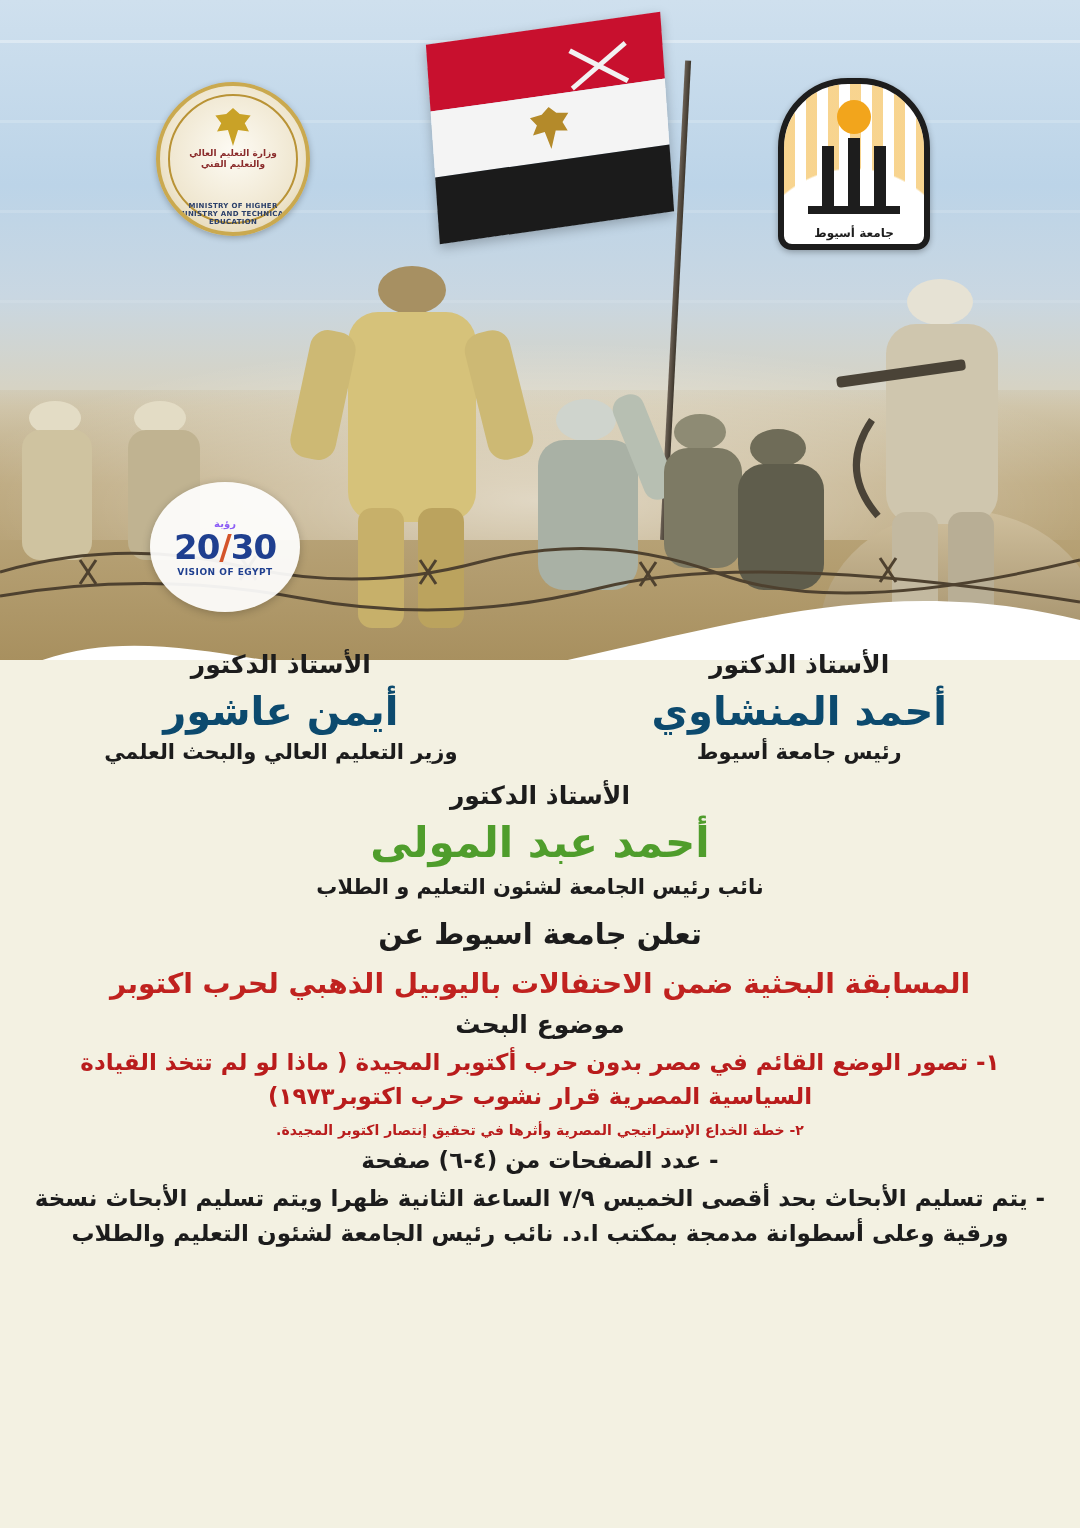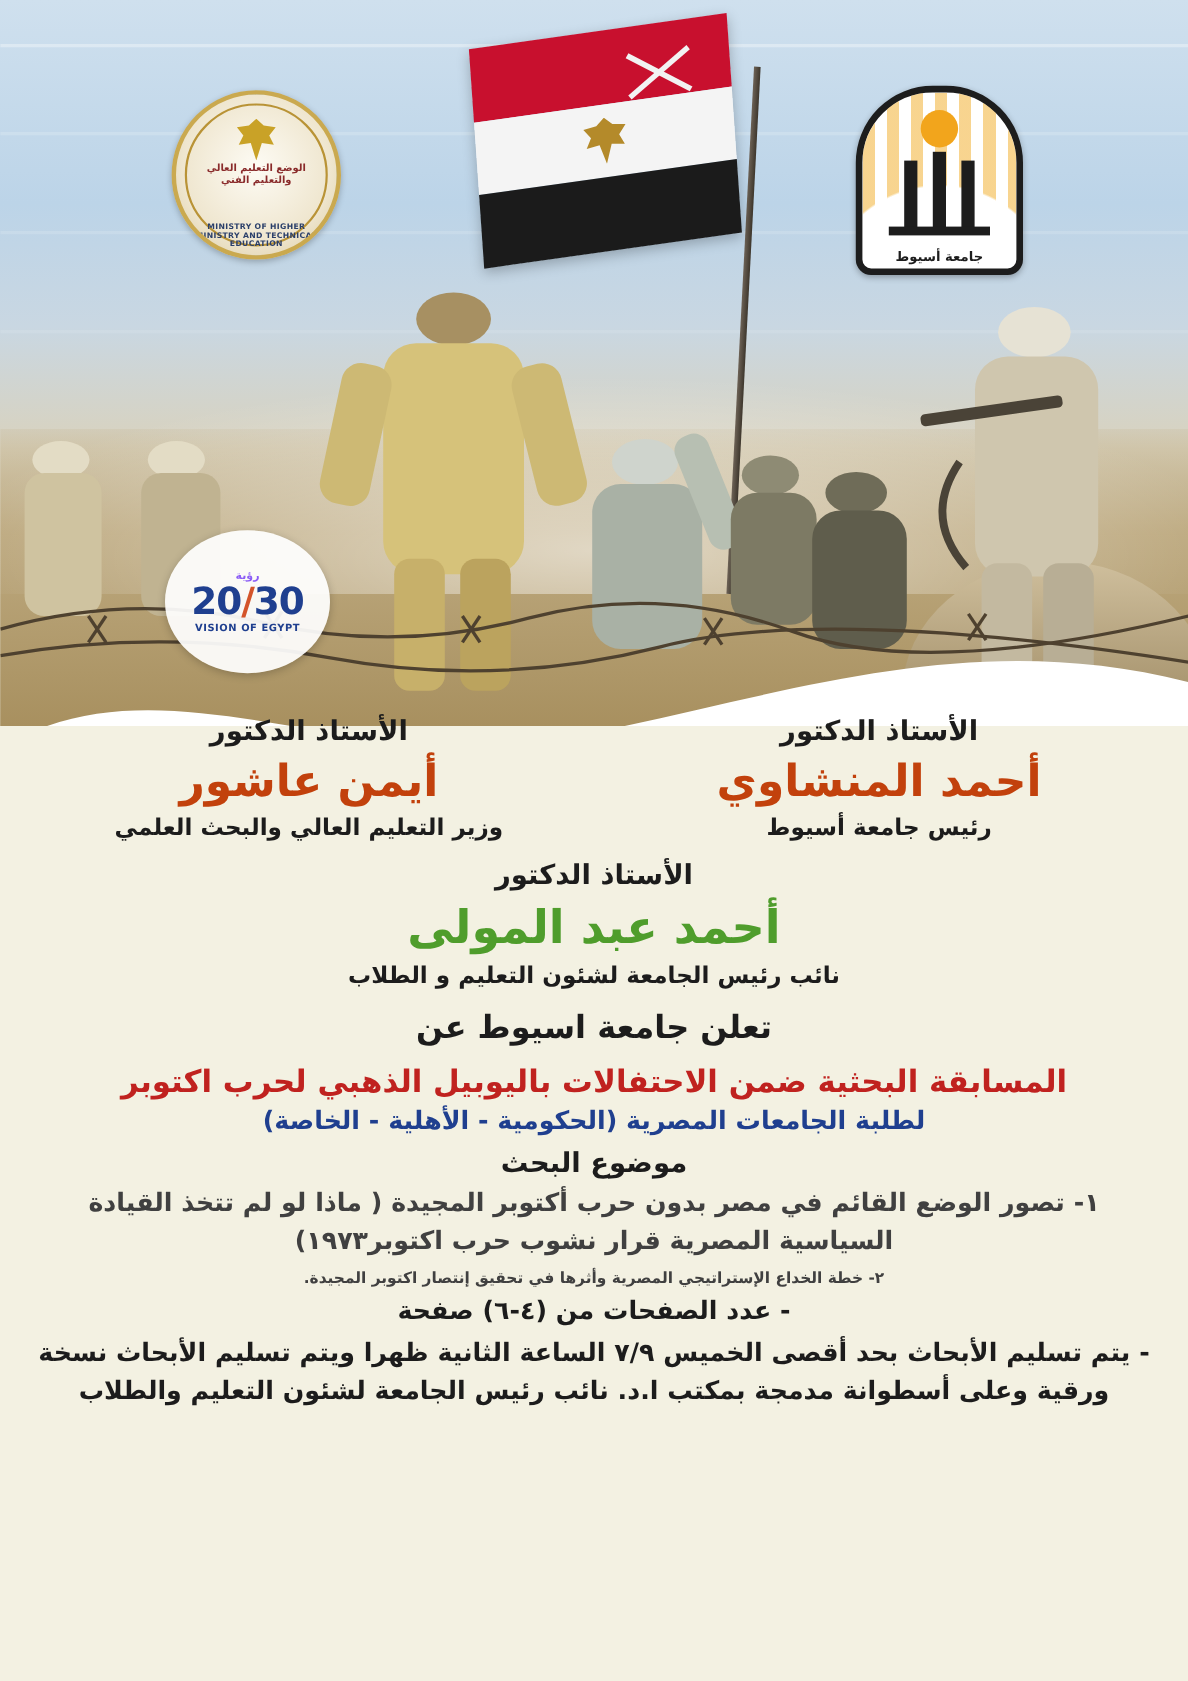--- a/index.html
+++ b/index.html
@@ -142,34 +142,34 @@
   }
   .under-patronage{
     font-size:30px;color:#2b2b2b;font-weight:bold;margin-top:8px;
   }
   .two-col{
     display:flex;flex-direction:row-reverse;justify-content:space-between;
     padding:6px 60px 0 60px;
   }
   .col{width:46%;}
   .title-small{font-size:25px;color:#1c1c1c;font-weight:bold;line-height:1.5;}
-  .name-green{font-size:40px;color:#c2410c;font-weight:bold;line-height:1.35;}
+  .name-green{font-size:40px;color:#0c4a6e;font-weight:bold;line-height:1.35;}
   .role{font-size:21px;color:#1c1c1c;font-weight:bold;line-height:1.4;}
 
   .center-block{margin-top:10px;}
   .name-green-lg{font-size:42px;color:#4f9d2c;font-weight:bold;line-height:1.4;}
   .announce{font-size:29px;color:#1c1c1c;font-weight:bold;margin-top:14px;}
   .headline-red{
     font-size:28px;color:#c0221f;font-weight:bold;margin-top:16px;letter-spacing:-.2px;
   }
   .level{font-size:26px;color:#1f3f8f;font-weight:bold;margin-top:18px;}
   .eligible{font-size:23px;color:#1f3f8f;font-weight:bold;margin-top:6px;}
   .topic-label{font-size:25px;color:#1c1c1c;font-weight:bold;margin-top:10px;}
   .para{
-    font-size:23px;color:#404040;font-weight:bold;line-height:1.5;
+    font-size:23px;color:#b91c1c;font-weight:bold;line-height:1.5;
     padding:0 40px;margin-top:6px;
   }
   .para.small{font-size:14px;}
   .pages{font-size:23px;color:#1c1c1c;font-weight:bold;margin-top:6px;}
   .deadline{
     font-size:23px;color:#1c1c1c;font-weight:bold;line-height:1.55;
     padding:0 34px;margin-top:8px;
   }
 </style>
 </head>
@@ -257,21 +257,21 @@
     <svg class="wave" viewBox="0 0 1080 230" preserveAspectRatio="none">
       <path d="M0,120 C150,30 320,150 520,110 C720,70 880,10 1080,60 L1080,230 L0,230 Z" fill="#ffffff"></path>
       <path d="M0,140 C150,50 320,170 520,130 C720,90 880,30 1080,80 L1080,230 L0,230 Z" fill="#f3f1e2" opacity="0"></path>
     </svg>
   </div>
 
   <div class="logo logo-ministry">
     <div class="ministry-circle">
       <div class="ring"></div>
       <div class="eagle2"></div>
-      <div class="inner-txt">الوضع التعليم العالي والتعليم الفني</div>
+      <div class="inner-txt">وزارة التعليم العالي والتعليم الفني</div>
       <div class="arc">MINISTRY OF HIGHER MINISTRY AND TECHNICAL EDUCATION</div>
     </div>
   </div>
 
   <div class="logo logo-univ">
     <div class="univ-badge">
       <div class="checker"></div>
       <div class="sun"></div>
       <div class="col" style="left:38px;top:62px;height:66px"></div>
       <div class="col" style="left:64px;top:54px;height:74px"></div>
@@ -310,21 +310,20 @@
     <div class="center-block">
       <div class="title-small">الأستاذ الدكتور</div>
       <div class="name-green-lg">أحمد عبد المولى</div>
       <div class="role">نائب رئيس الجامعة لشئون التعليم و الطلاب</div>
     </div>
 
     <div class="announce">تعلن جامعة اسيوط عن</div>
 
     <div class="headline-red">المسابقة البحثية ضمن الاحتفالات باليوبيل الذهبي لحرب اكتوبر</div>
 
-    <div class="eligible">لطلبة الجامعات المصرية (الحكومية - الأهلية - الخاصة)</div>
 
     <div class="topic-label">موضوع البحث</div>
     <div class="para">١- تصور الوضع القائم في مصر بدون حرب أكتوبر المجيدة ( ماذا لو لم تتخذ القيادة السياسية المصرية قرار نشوب حرب اكتوبر١٩٧٣)</div>
     <div class="para small">٢- خطة الخداع الإستراتيجي المصرية وأثرها في تحقيق إنتصار اكتوبر المجيدة.</div>
     <div class="pages">- عدد الصفحات من (٤-٦) صفحة</div>
     <div class="deadline">- يتم تسليم الأبحاث بحد أقصى الخميس ٧/٩ الساعة الثانية ظهرا ويتم تسليم الأبحاث نسخة ورقية وعلى أسطوانة مدمجة بمكتب ا.د. نائب رئيس الجامعة لشئون التعليم والطلاب</div>
   </div>
 </div>
 
 </body></html>

